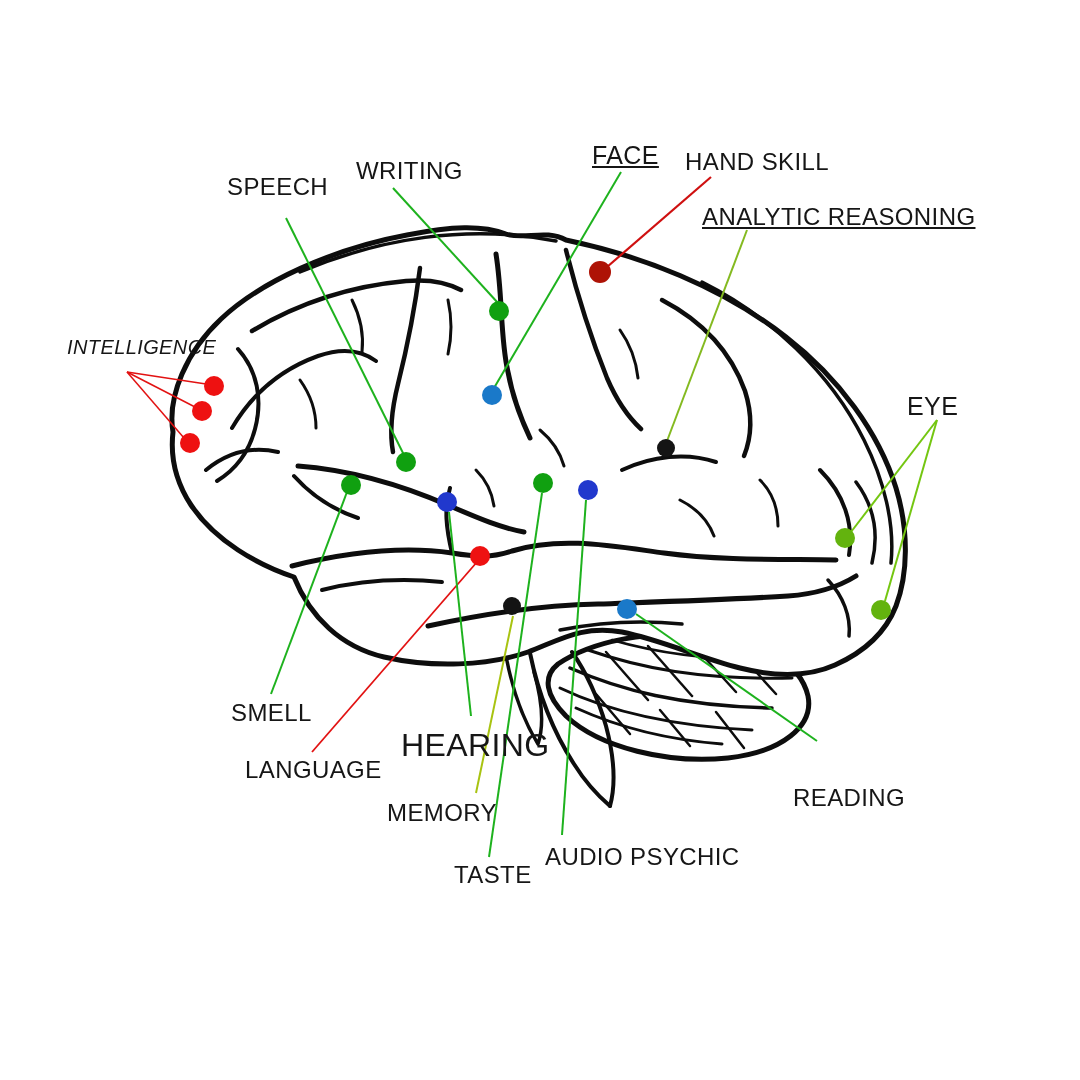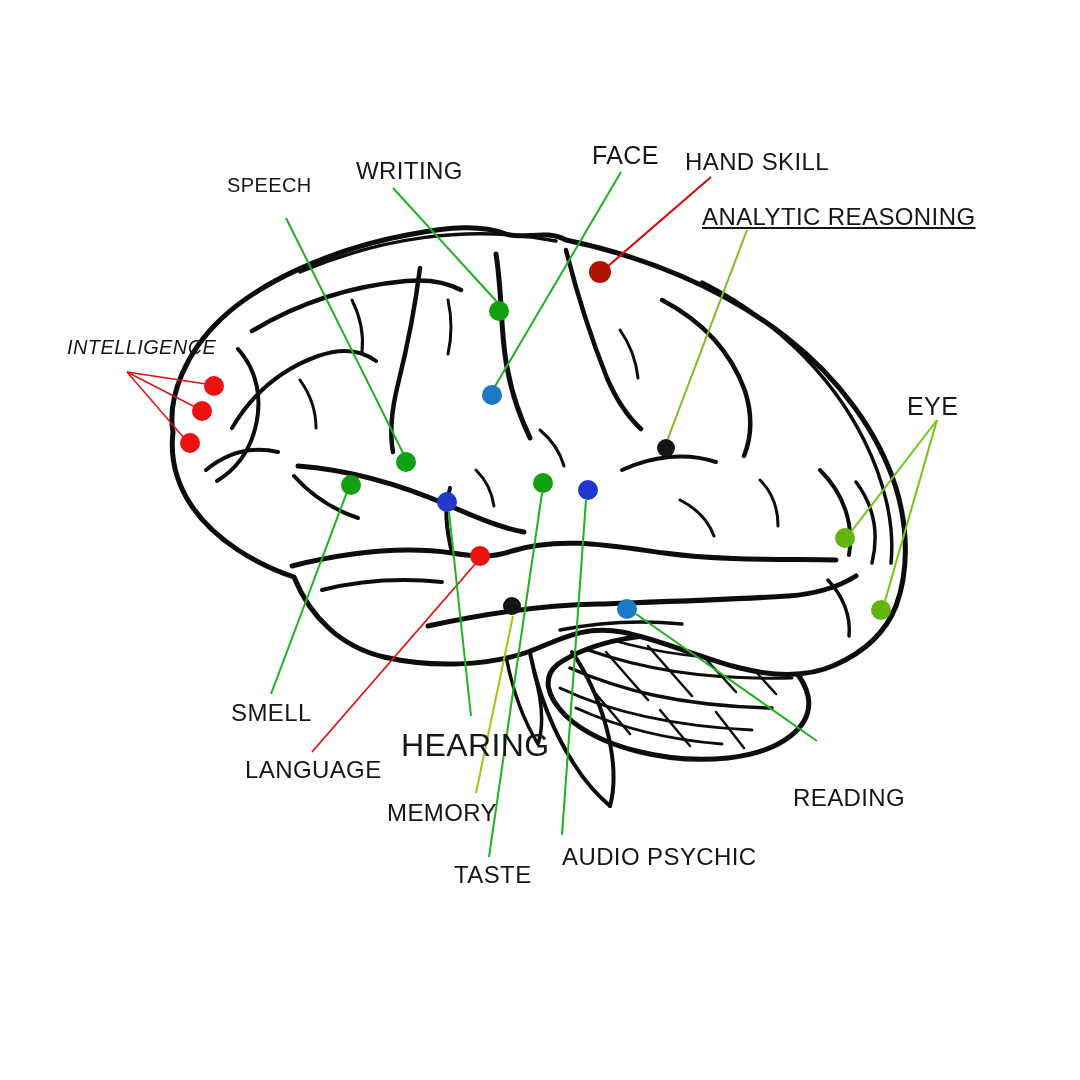--- a/index.html
+++ b/index.html
@@ -139,27 +139,27 @@
         <circle cx="447" cy="502" r="10" fill="#2138cd"></circle>
         <circle cx="512" cy="606" r="9" fill="#141414"></circle>
         <circle cx="543" cy="483" r="10" fill="#10a010"></circle>
         <circle cx="588" cy="490" r="10" fill="#2138cd"></circle>
         <circle cx="627" cy="609" r="10" fill="#1a79c9"></circle>
       </g>
   </svg>
 
   <div id="labels">
       <div class="region-label" style="left: 67px; top: 337px; font-size: 20px; font-style: italic;">INTELLIGENCE</div>
-      <div class="region-label" style="left: 227px; top: 175px; font-size: 20px;">SPEECH</div>
+      <div class="region-label" style="left: 227px; top: 175px; font-size: 24px;">SPEECH</div>
       <div class="region-label" style="left: 356px; top: 159px; font-size: 24px;">WRITING</div>
-      <div class="region-label" style="left: 592px; top: 143px; font-size: 25px;">FACE</div>
+      <div class="region-label" style="left: 592px; top: 143px; font-size: 25px; text-decoration: underline;">FACE</div>
       <div class="region-label" style="left: 685px; top: 150px; font-size: 24px;">HAND SKILL</div>
       <div class="region-label" style="left: 702px; top: 205px; font-size: 24px; text-decoration: underline;">ANALYTIC REASONING</div>
       <div class="region-label" style="left: 907px; top: 394px; font-size: 25px;">EYE</div>
       <div class="region-label" style="left: 231px; top: 701px; font-size: 24px;">SMELL</div>
       <div class="region-label" style="left: 245px; top: 758px; font-size: 24px;">LANGUAGE</div>
       <div class="region-label" style="left: 401px; top: 729px; font-size: 32px;">HEARING</div>
       <div class="region-label" style="left: 387px; top: 801px; font-size: 24px;">MEMORY</div>
       <div class="region-label" style="left: 454px; top: 863px; font-size: 24px;">TASTE</div>
-      <div class="region-label" style="left: 562px; top: 845px; font-size: 24px; text-align: center;">AUDIO PSYCHIC</div>
+      <div class="region-label" style="left: 545px; top: 845px; font-size: 24px; text-align: center;">AUDIO PSYCHIC</div>
       <div class="region-label" style="left: 793px; top: 746px; font-size: 24px; margin-top: 40px;">READING</div>
     </div>
 </div>
 
 </body></html>

